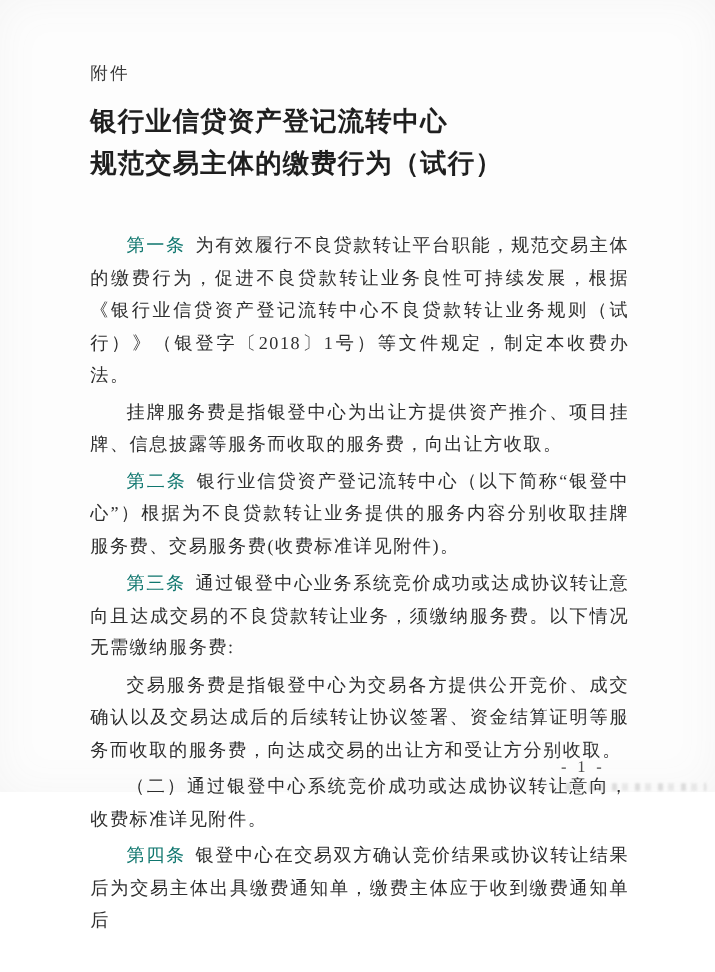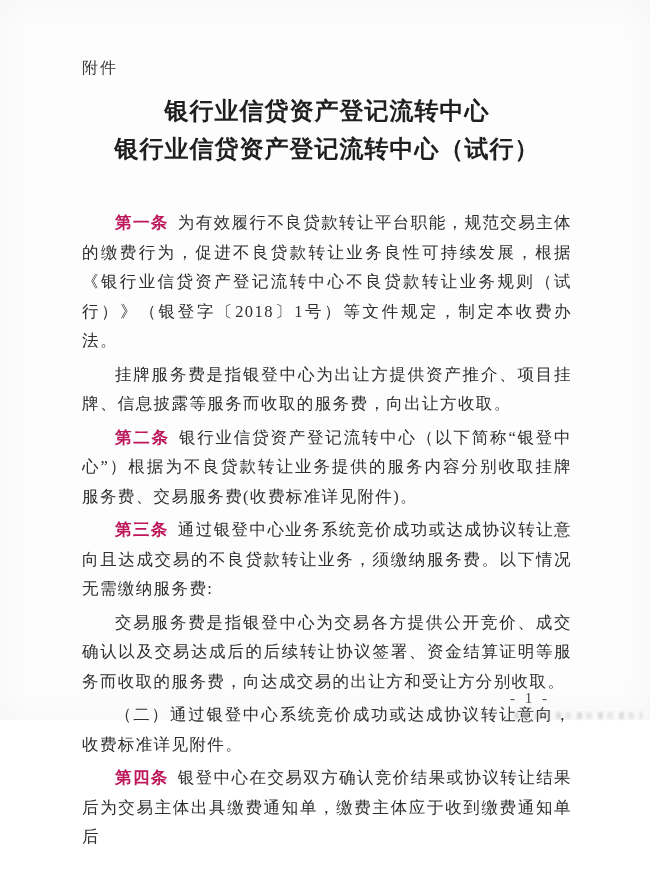--- a/index.html
+++ b/index.html
@@ -26,42 +26,41 @@
     margin-top: 57px;
     font-size: 16px;
     line-height: 21px;
     color: #3a3a3a;
     letter-spacing: 2px;
   }
   .title-block {
     margin-top: 14px;
   }
   .title-line {
-    text-align: center;
     font-weight: bold;
     font-size: 24px;
     line-height: 38px;
     color: #1f1f1f;
     letter-spacing: 1px;
   }
   .body-text {
     margin-top: 40px;
     font-size: 16.5px;
     line-height: 29.5px;
     color: #2e2e2e;
     text-align: justify;
     letter-spacing: 1.4px;
   }
   .para {
     text-indent: 2em;
     margin-bottom: 4px;
   }
   .article-label {
-    font-weight: bold;
-    color: #be185d;
+    font-weight: normal;
+    color: #0f766e;
   }
   .article-label:not(:empty) { margin-right: 0.55em; }
   .para-text { }
   .page-number {
     position: absolute;
     right: 100px;
     bottom: 13px;
     font-size: 15px;
     color: #4a4a4a;
     letter-spacing: 3px;
@@ -87,21 +86,21 @@
 </head>
 <body>
 
 <div class="page">
   <div class="content">
 
     <div class="attach-label">附件</div>
 
     <div class="title-block">
       <div class="title-line">银行业信贷资产登记流转中心</div>
-      <div class="title-line">银行业信贷资产登记流转中心（试行）</div>
+      <div class="title-line">规范交易主体的缴费行为（试行）</div>
     </div>
 
     <div class="body-text">
 
       <p class="para">
         <span class="article-label">第一条</span><span class="para-text">为有效履行不良贷款转让平台职能，规范交易主体的缴费行为，促进不良贷款转让业务良性可持续发展，根据《银行业信贷资产登记流转中心不良贷款转让业务规则（试行）》（银登字〔2018〕1号）等文件规定，制定本收费办法。</span>
       </p>
 
       <p class="para">
         <span class="article-label"></span><span class="para-text">挂牌服务费是指银登中心为出让方提供资产推介、项目挂牌、信息披露等服务而收取的服务费，向出让方收取。</span>

